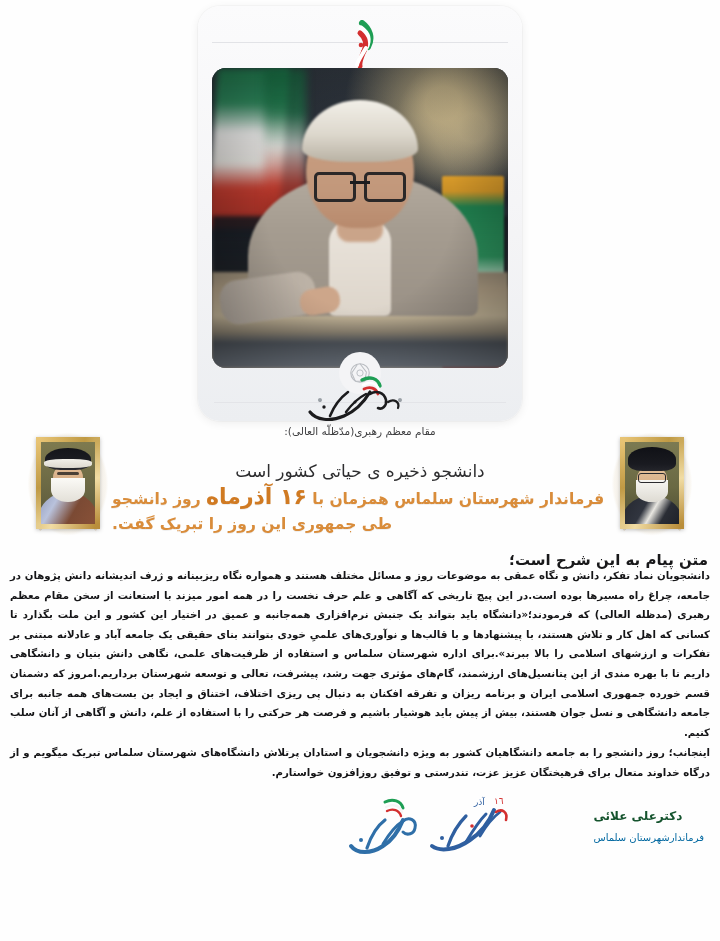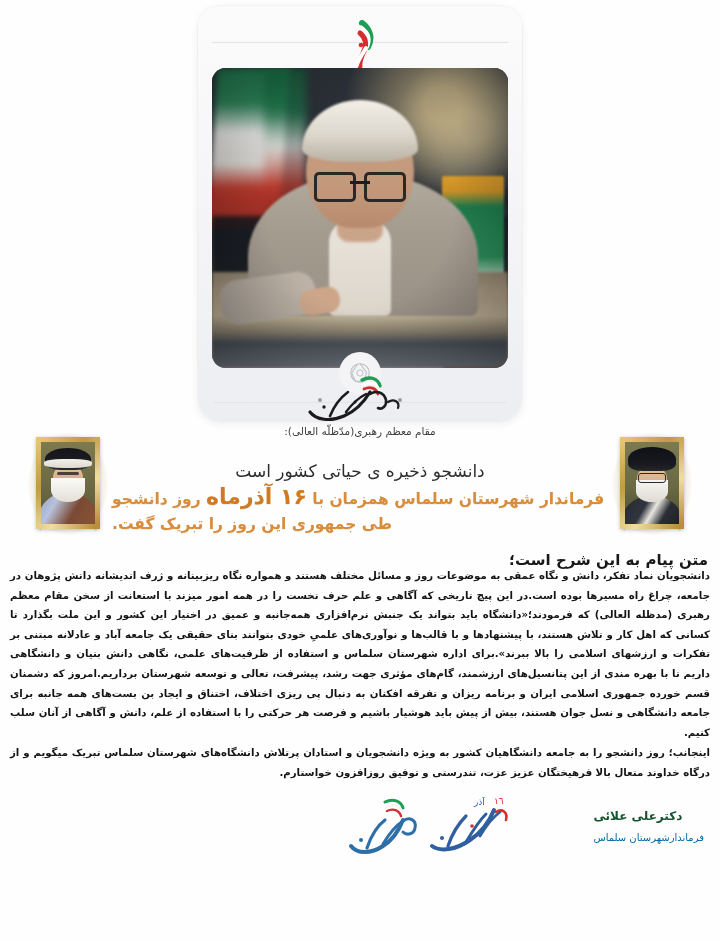--- a/index.html
+++ b/index.html
@@ -416,21 +416,21 @@
   <span>فرماندار شهرستان سلماس همزمان با</span>
   <span class="big">۱۶ آذرماه</span>
   <span>روز دانشجو</span><br>
   <span>طی جمهوری این روز را تبریک گفت.</span>
 </div>
 
 <div class="intro">متن پیام به این شرح است؛</div>
 
 <div class="body-text">
   <p>دانشجویان نماد تفکر، دانش و نگاه عمقی به موضوعات روز و مسائل مختلف هستند و همواره نگاه ریزبینانه و ژرف اندیشانه دانش پژوهان در جامعه، چراغ راه مسیرها بوده است.در این پیچ تاریخی که آگاهی و علم حرف نخست را در همه امور میزند با استعانت از سخن مقام معظم رهبری (مدظله العالی) که فرمودند؛«دانشگاه باید بتواند یک جنبش نرم‌افزاری همه‌جانبه و عمیق در اختیار این کشور و این ملت بگذارد تا کسانی که اهل کار و تلاش هستند، با پیشنهادها و با قالب‌ها و نوآوری‌های علمیِ خودی بتوانند بنای حقیقی یک جامعه آباد و عادلانه مبتنی بر تفکرات و ارزشهای اسلامی را بالا ببرند».برای اداره شهرستان سلماس و استفاده از ظرفیت‌های علمی، نگاهی دانش بنیان و دانشگاهی داریم تا با بهره مندی از این پتانسیل‌های ارزشمند، گام‌های مؤثری جهت رشد، پیشرفت، تعالی و توسعه شهرستان برداریم.امروز که دشمنان قسم خورده جمهوری اسلامی ایران و برنامه ریزان و تفرقه افکنان به دنبال پی ریزی اختلاف، اختناق و ایجاد بن بست‌های همه جانبه برای جامعه دانشگاهی و نسل جوان هستند، بیش از پیش باید هوشیار باشیم و فرصت هر حرکتی را با استفاده از علم، دانش و آگاهی از آنان سلب کنیم.</p>
-  <p>اینجانب؛ روز دانشجو را به جامعه دانشگاهیان کشور به ویژه دانشجویان و استادان پرتلاش دانشگاه‌های شهرستان سلماس تبریک میگویم و از درگاه خداوند متعال بالا فرهیختگان عزیز عزت، تندرستی و توفیق روزافزون خواستارم.</p>
+  <p>اینجانب؛ روز دانشجو را به جامعه دانشگاهیان کشور به ویژه دانشجویان و استادان پرتلاش دانشگاه‌های شهرستان سلماس تبریک میگویم و از درگاه خداوند متعال برای فرهیختگان عزیز عزت، تندرستی و توفیق روزافزون خواستارم.</p>
 </div>
 
 <div class="sign-block">
   <div class="sign-name">دکترعلی علائی</div>
   <div class="sign-role">فرماندارشهرستان سلماس</div>
 </div>
 
 <div class="logo-alaei">
   <svg viewBox="0 0 78 62" width="78" height="62">
     <path d="M40 6 C48 2, 56 5, 58 12" stroke="#1e9e54" stroke-width="3" fill="none" stroke-linecap="round"></path>

